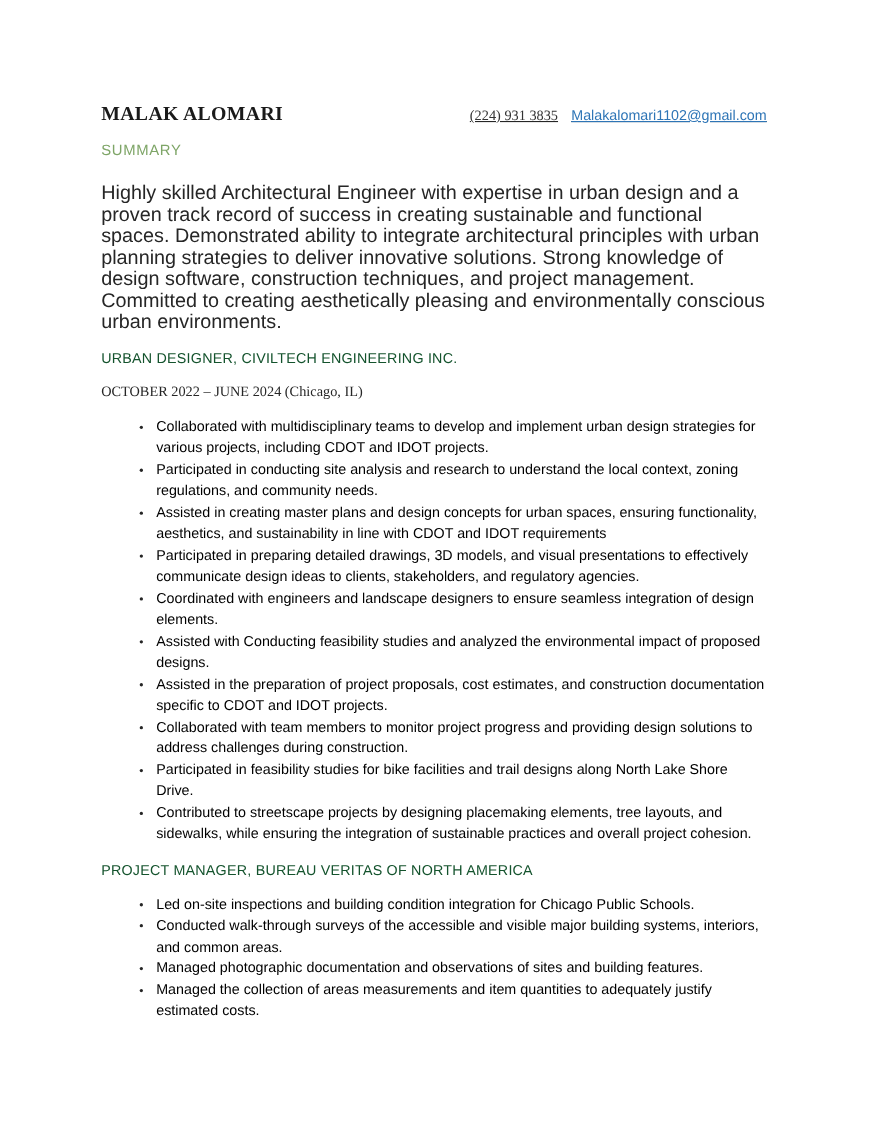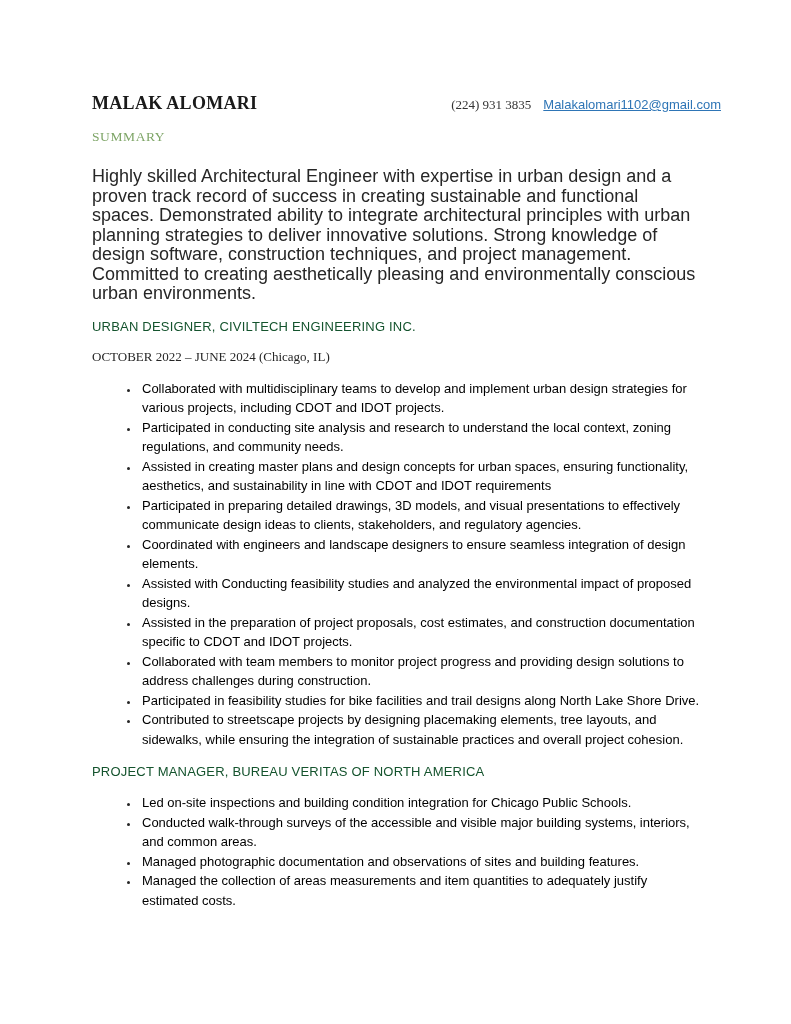--- a/index.html
+++ b/index.html
@@ -8,55 +8,56 @@
     width: 791px;
     height: 1024px;
     font-family: "Liberation Sans", sans-serif;
     color: #262626;
     overflow: hidden;
   }
   .page {
     width: 791px;
     height: 1024px;
     background: #ffffff;
-    padding: 93px 70px 40px 92px;
+    padding: 93px 94px 40px 92px;
   }
   
   .header-row {
     display: flex;
     justify-content: space-between;
     align-items: baseline;
   }
   .name {
     font-family: "Liberation Serif", serif;
     font-weight: bold;
     font-size: 18px;
     letter-spacing: 0.3px;
     color: #1a1a1a;
   }
   .contact {
     display: flex;
     align-items: baseline;
     gap: 12px;
+    text-decoration: underline;
   }
   .phone {
     font-family: "Liberation Serif", serif;
     font-size: 13px;
     color: #333333;
   }
   .email {
     font-family: "Liberation Sans", sans-serif;
     font-size: 13px;
     color: #2E75B6;
     text-decoration: underline;
     cursor: pointer;
   }
   
   .section-heading {
-    font-family: Liberation Serif, serif;
+    font-family: Liberation Sans, sans-serif;
     font-size: 13.5px;
     letter-spacing: 0.6px;
     color: #7EA567;
     margin-top: 15px;
   }
   
   .summary-text {
     margin-top: 22px;
     font-size: 18px;
     line-height: 19.5px;

